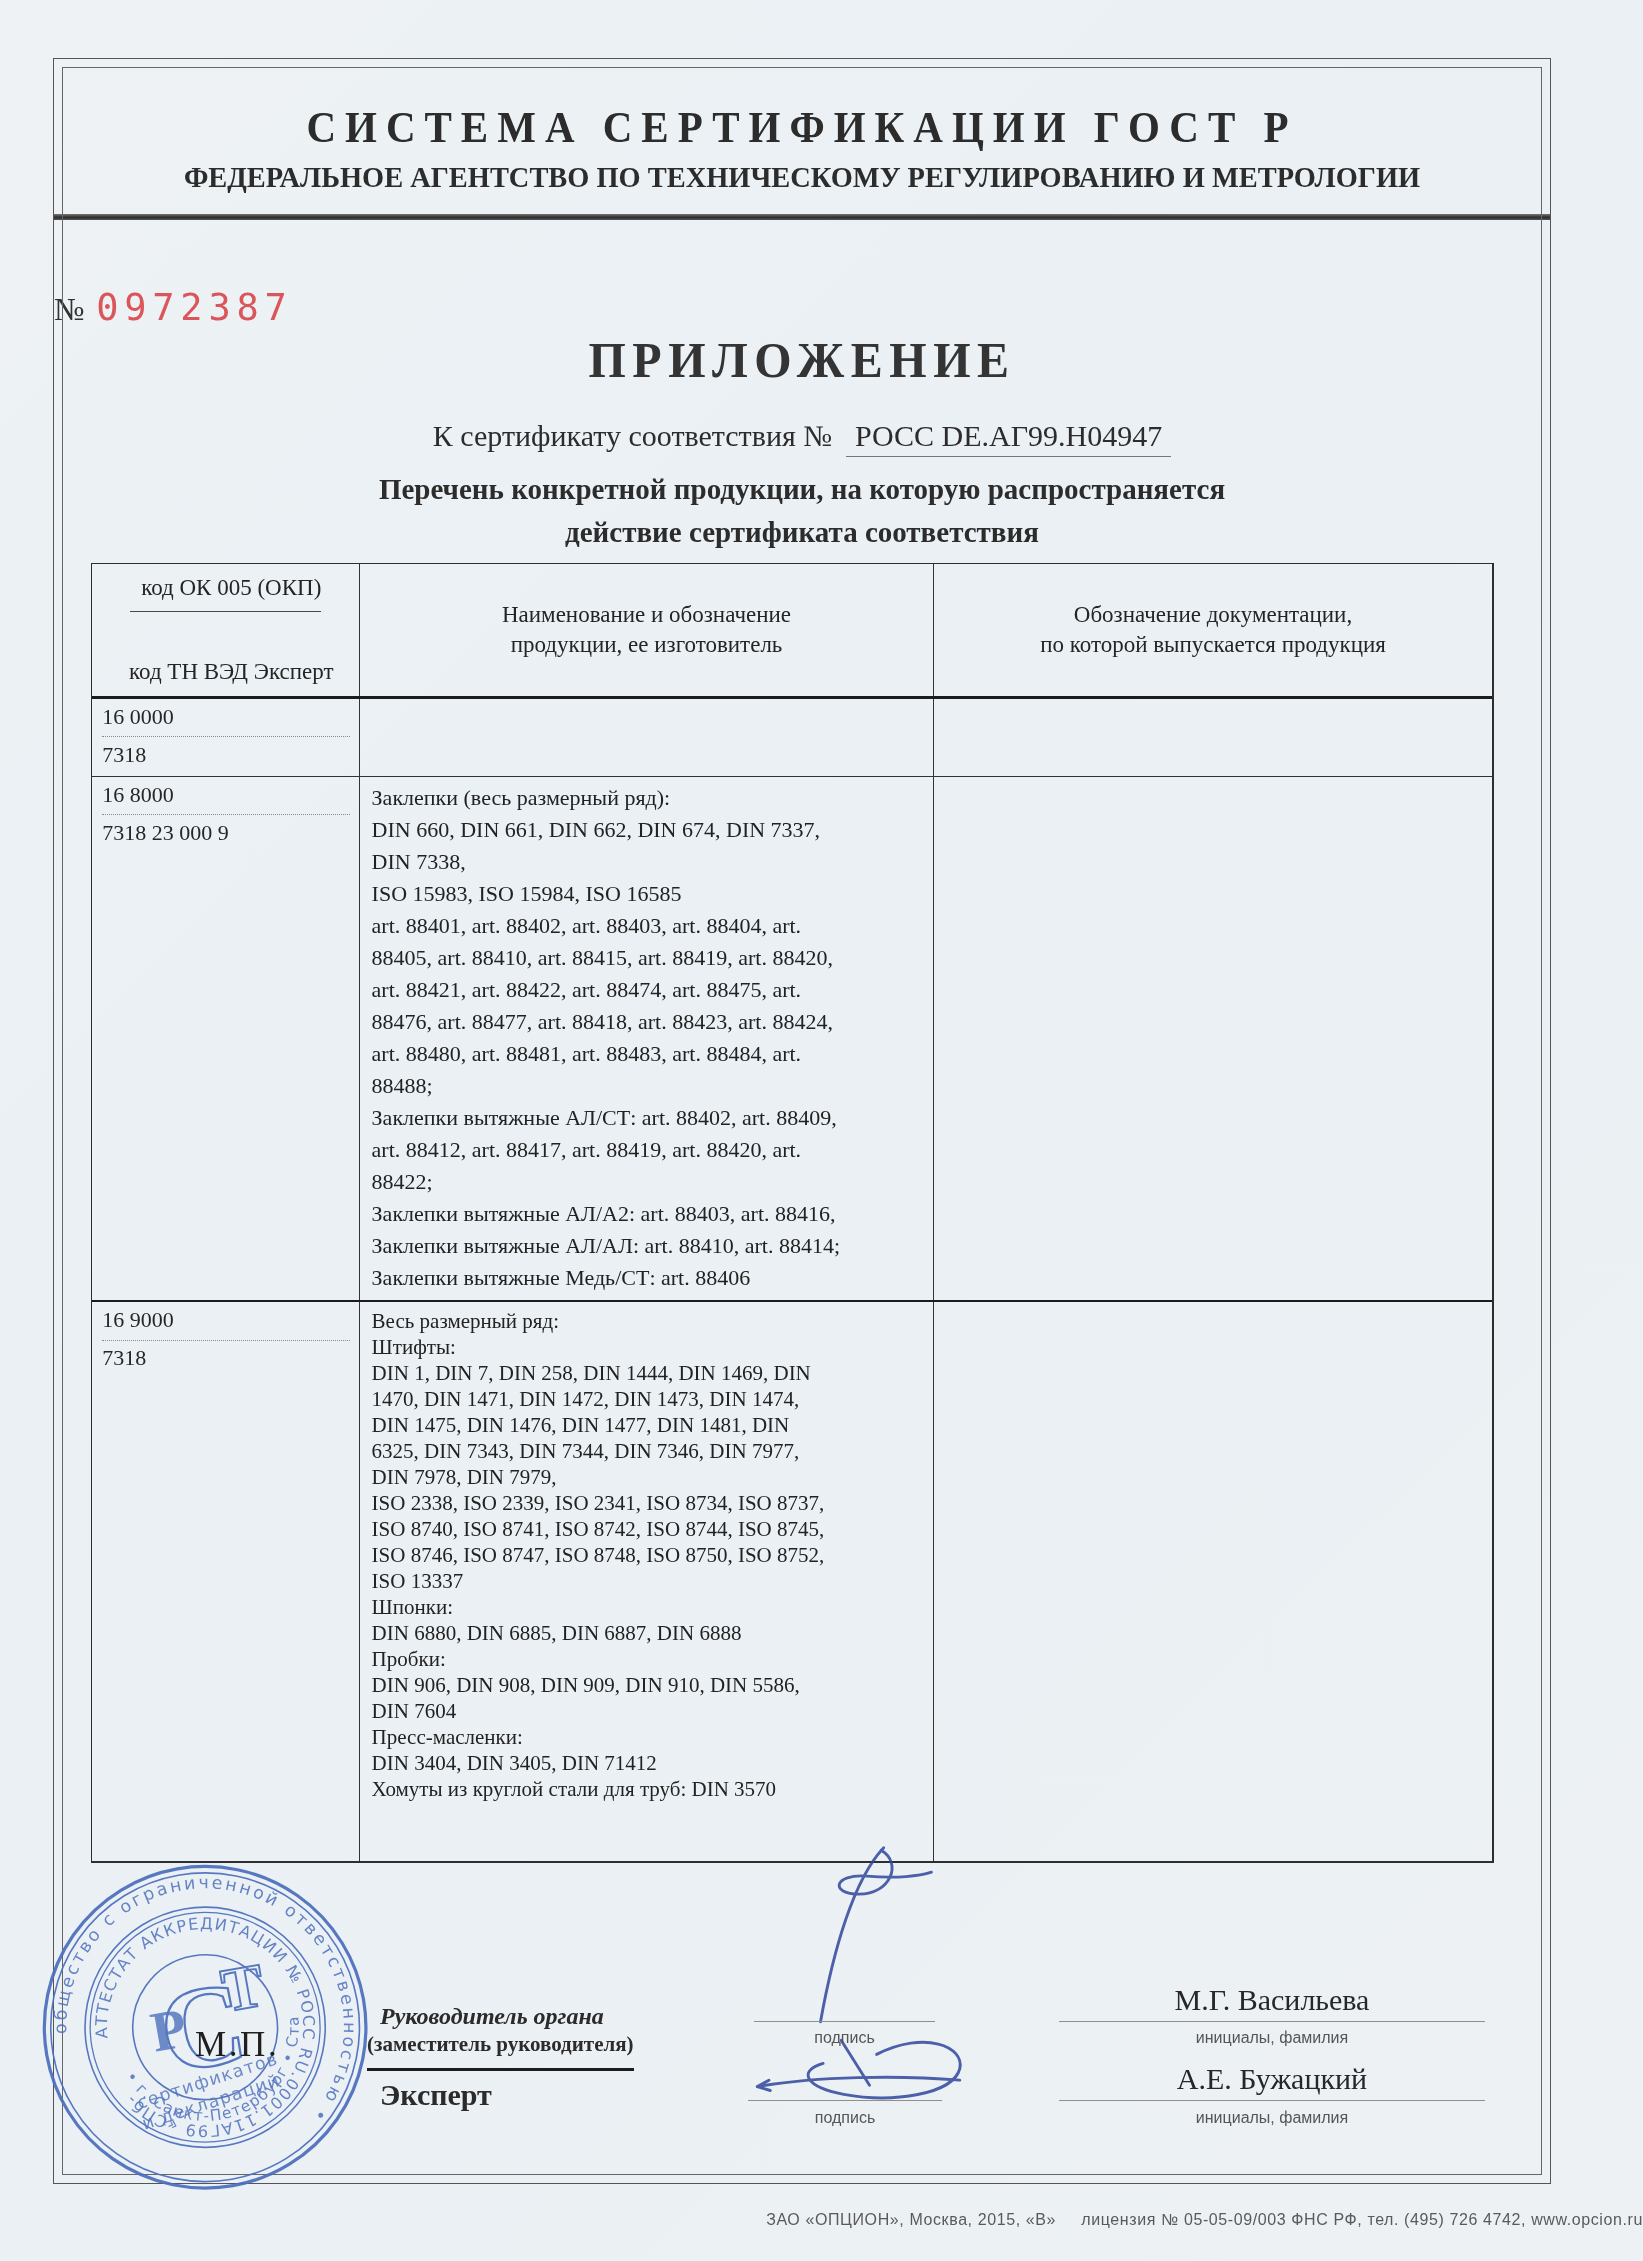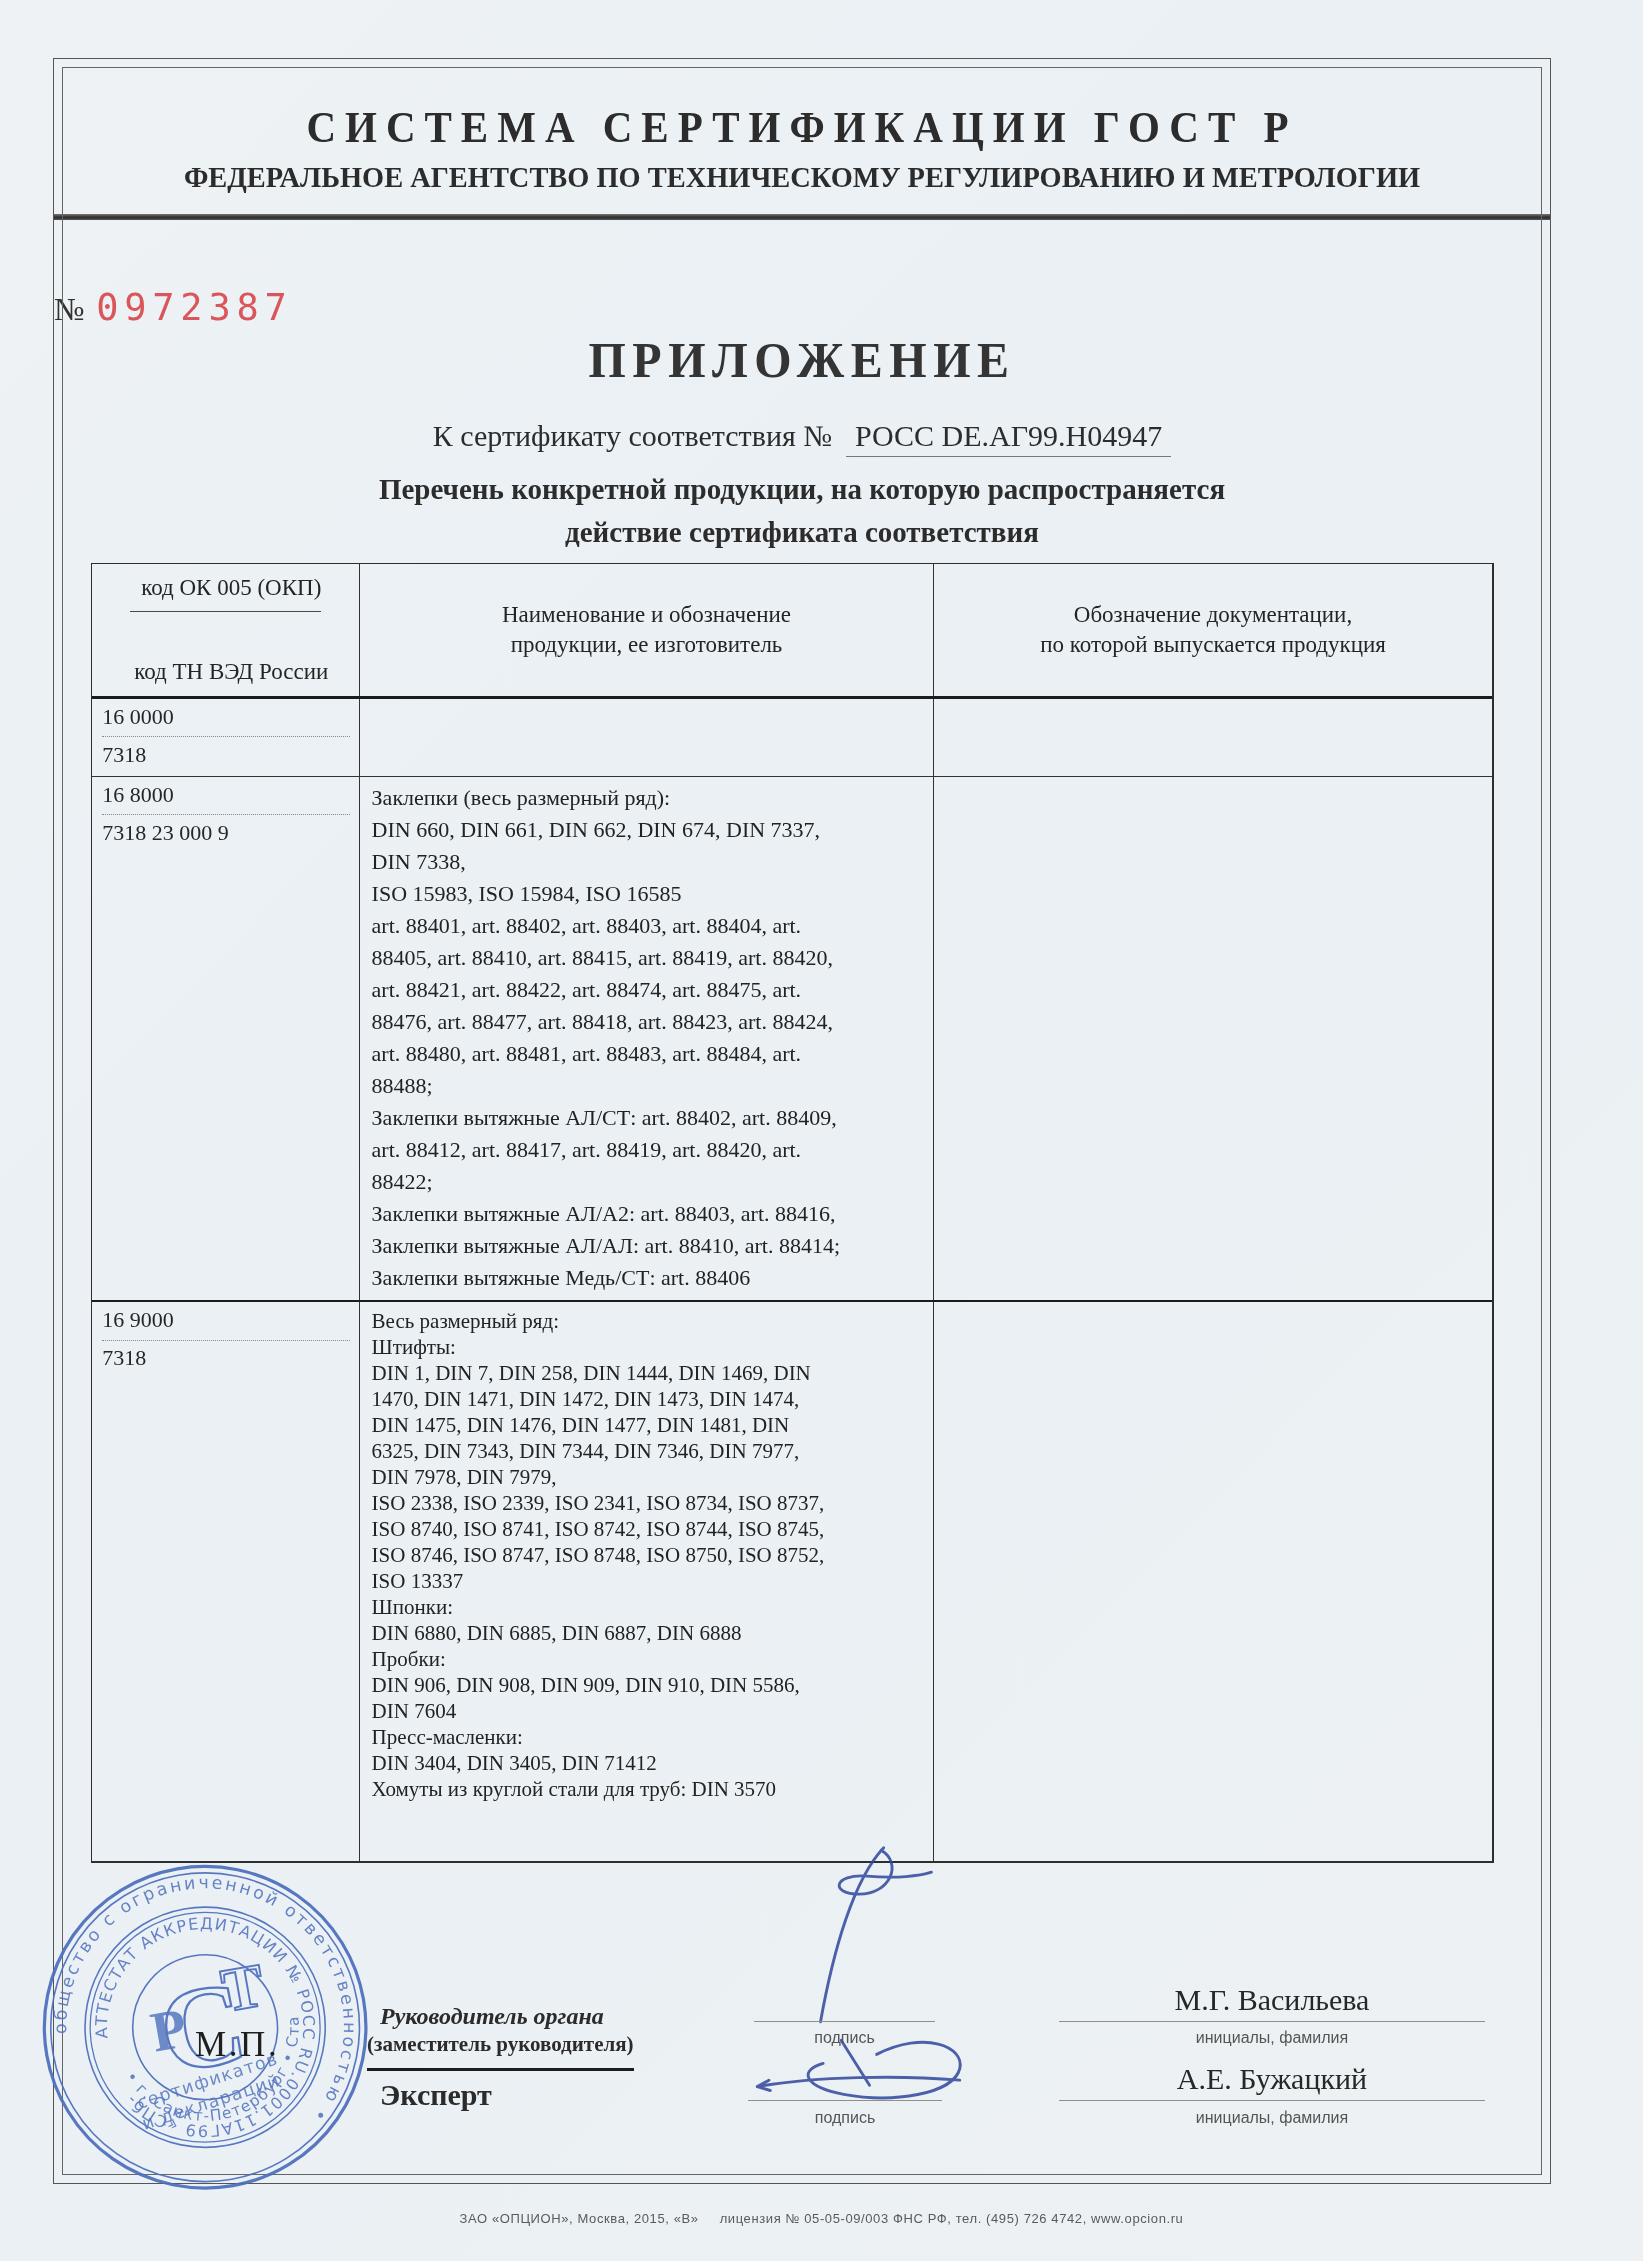--- a/index.html
+++ b/index.html
@@ -106,22 +106,22 @@
   .name2line{left:1005px;top:2041px;width:426px;height:0;}
   .name{font-size:30px;color:#272727;text-align:center;}
   .name1{left:1005px;top:1924px;width:426px;}
   .name2{left:1005px;top:2003px;width:426px;}
   .initials1{left:1005px;top:1970px;width:426px;}
   .initials2{left:1005px;top:2050px;width:426px;}
   .scribble1{left:703px;top:1781px;width:207px;height:187px;}
   .scribble2{left:684px;top:1976px;width:245px;height:71px;}
 
   .footer{
-    position:absolute;left:0;top:2211px;width:100%;text-align:center;
-    font-family:"Liberation Sans",sans-serif;font-size:13px;color:#5a5a5a;
+    position:absolute;left:0;top:2211px;width:100%;text-align:right;
+    font-family:"Liberation Sans",sans-serif;font-size:16px;color:#5a5a5a;
     letter-spacing:0.6px;white-space:pre;
   }
 </style>
 </head>
 <body>
 
 <div class="page">
   <div class="frame">
     <div class="frame-inner"></div>
 
@@ -140,21 +140,21 @@
       <span class="cert-no">РОСС DE.АГ99.Н04947</span>
     </div>
 
     <div class="subtitle preline">Перечень конкретной продукции,  на которую распространяется
 действие сертификата соответствия</div>
 
     <div class="cert-table">
       <div class="trow thead">
         <div class="cell col1-head">
           <div class="half top">код ОК 005 (ОКП)</div>
-          <div class="half">код ТН ВЭД России</div>
+          <div class="half">код ТН ВЭД Эксперт</div>
         </div>
         <div class="cell preline">Наименование и обозначение
 продукции, ее изготовитель</div>
         <div class="cell preline">Обозначение документации,
 по которой выпускается продукция</div>
       </div>
 
       <div class="trow row1">
         <div class="cell codecell">
           <div class="code-top">16 0000</div>

